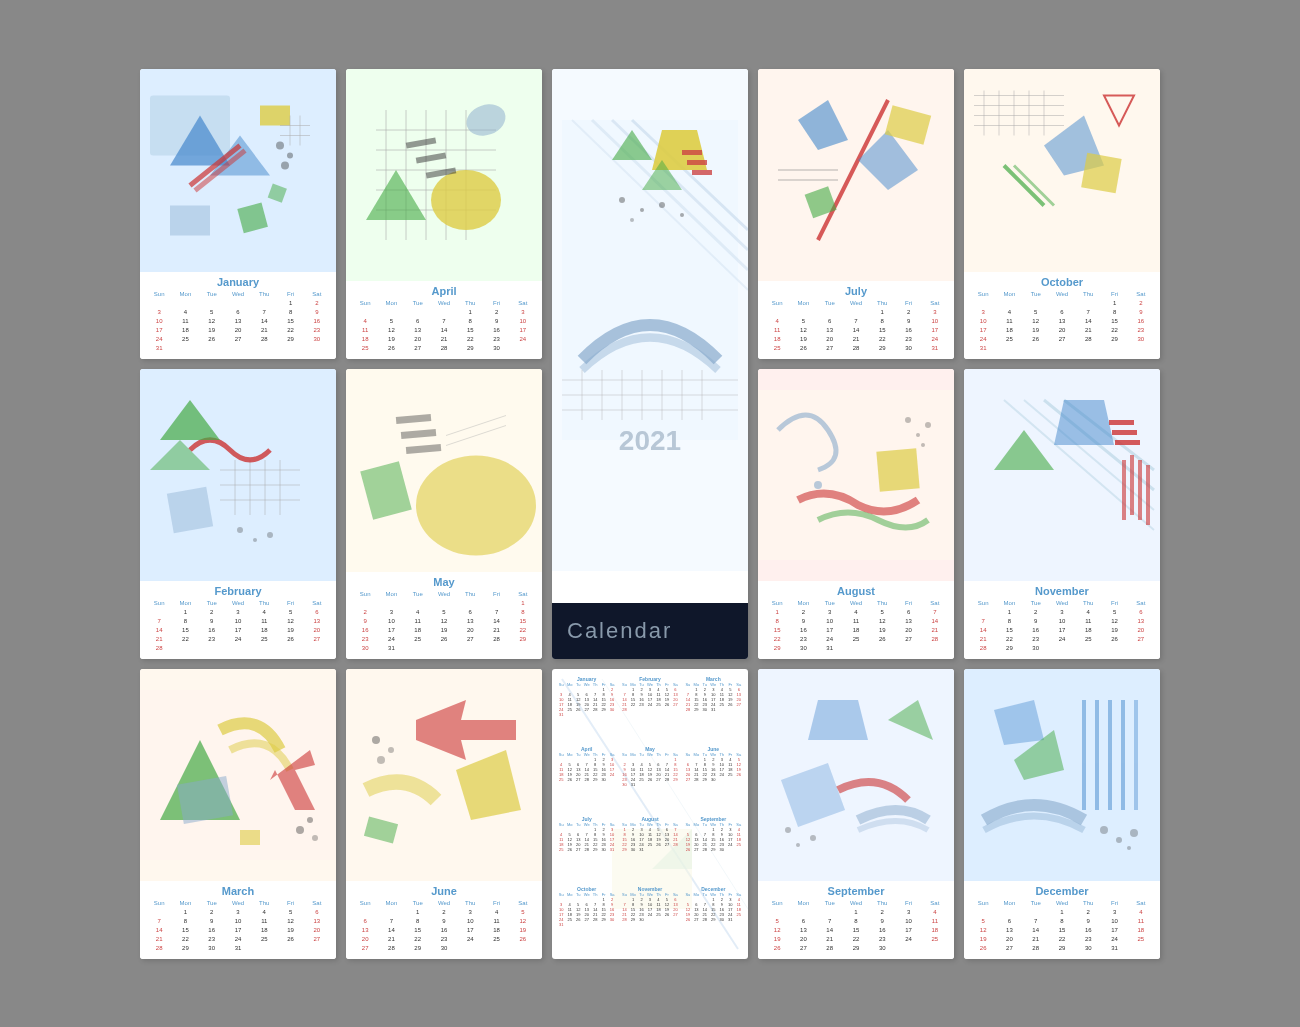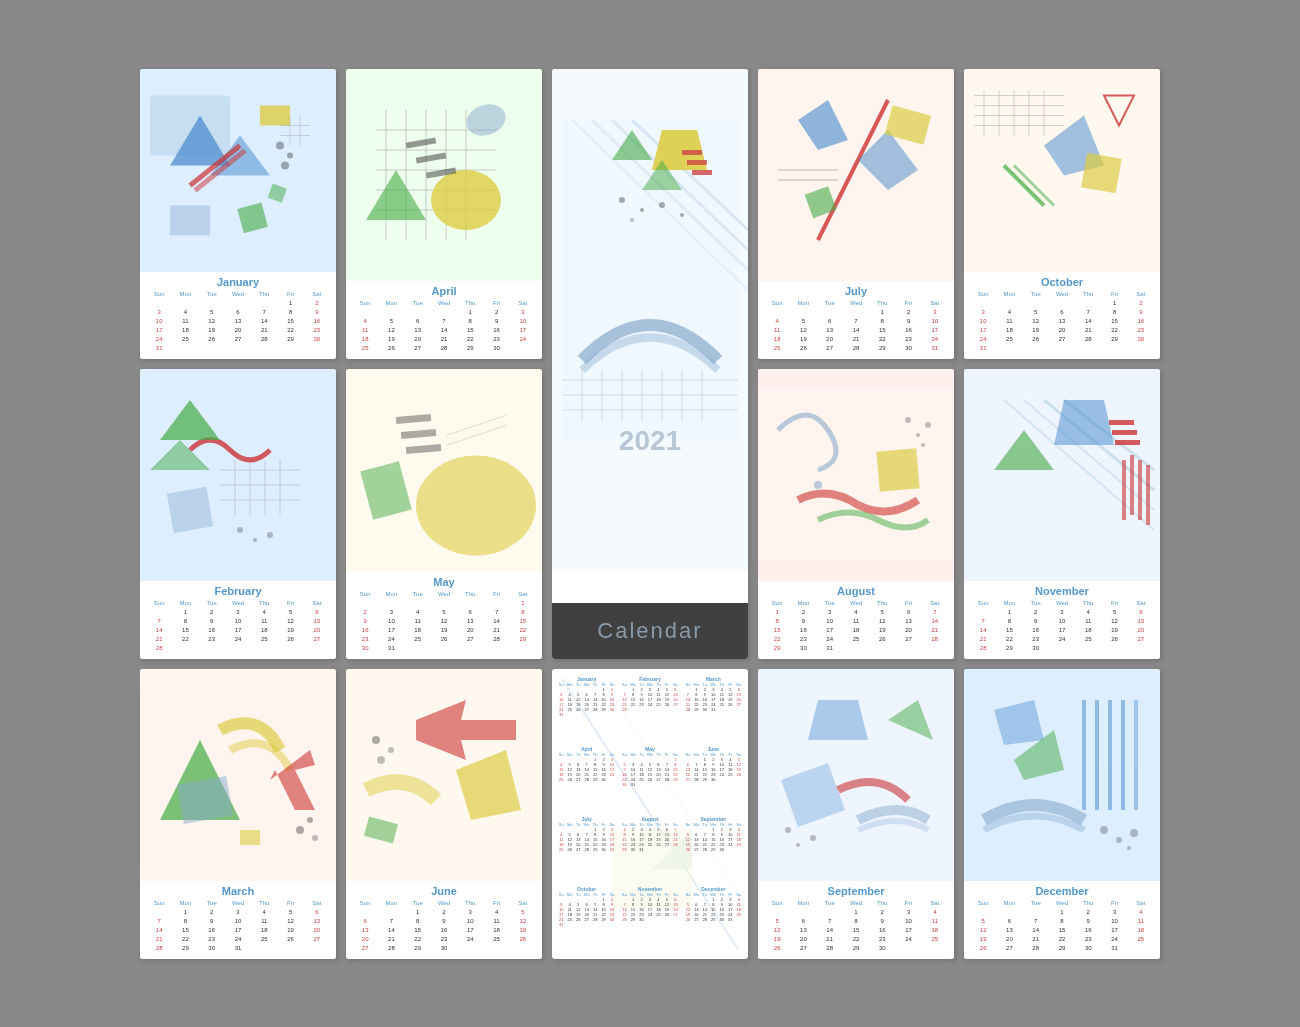--- a/index.html
+++ b/index.html
@@ -271,21 +271,21 @@
           <line x1="50" y1="260" x2="50" y2="310" stroke="#aaaaaa" stroke-width="1" opacity="0.4"></line>
           <line x1="70" y1="260" x2="70" y2="310" stroke="#aaaaaa" stroke-width="1" opacity="0.4"></line>
           <line x1="90" y1="260" x2="90" y2="310" stroke="#aaaaaa" stroke-width="1" opacity="0.4"></line>
           <line x1="110" y1="260" x2="110" y2="310" stroke="#aaaaaa" stroke-width="1" opacity="0.4"></line>
           <line x1="130" y1="260" x2="130" y2="310" stroke="#aaaaaa" stroke-width="1" opacity="0.4"></line>
           <line x1="150" y1="260" x2="150" y2="310" stroke="#aaaaaa" stroke-width="1" opacity="0.4"></line>
 
           <text x="98" y="340" text-anchor="middle" font-size="28" fill="#aabbcc" font-weight="bold" opacity="0.8">2021</text>
         </svg>
       </div>
-      <div style="padding:15px; text-align:center; background:#404040;">
+      <div style="padding:15px; text-align:left; background:#0f172a;">
         <div style="font-size:22px; color:#8899aa; font-weight:normal; letter-spacing:2px;">Calendar</div>
       </div>
     </div>
 
     <div class="cal-card">
       <div class="art-area art-july">
         <svg width="100%" height="100%" viewBox="0 0 196 170">
 
           <rect width="196" height="170" fill="#fff5ee"></rect>
 

